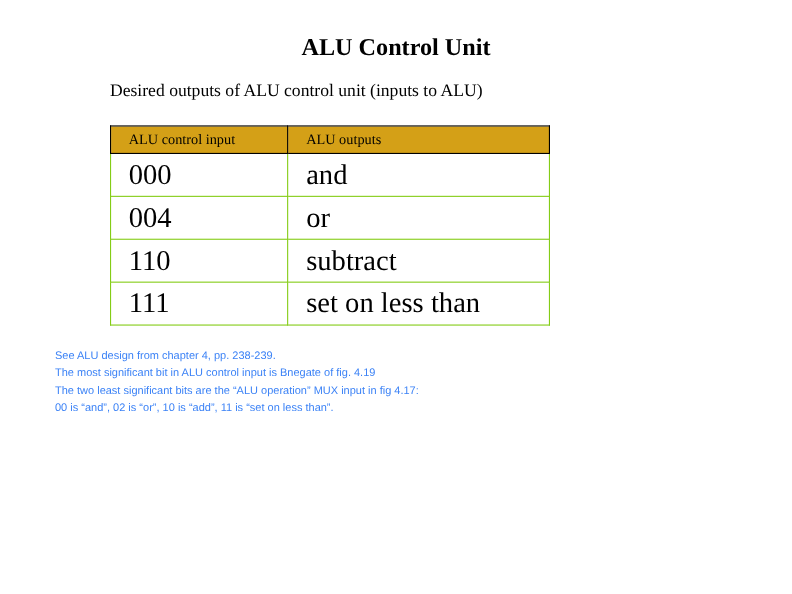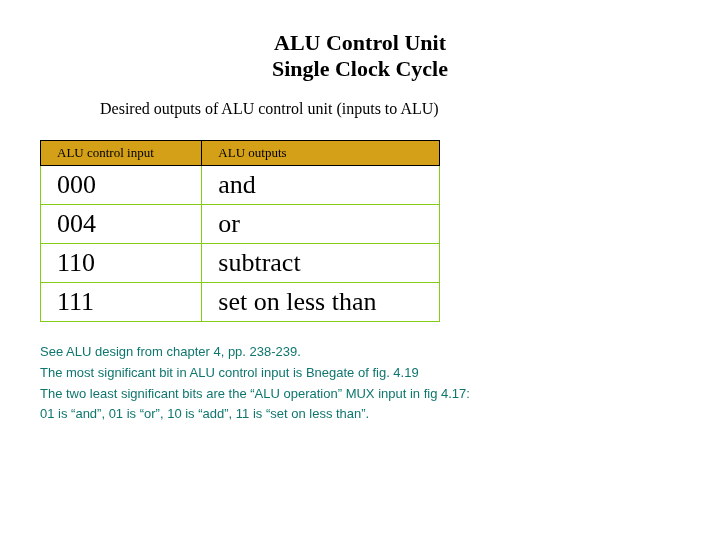--- a/index.html
+++ b/index.html
@@ -38,20 +38,21 @@
 
     .section-label {
       align-self: flex-start;
       font-size: 16px;
       color: #000;
       margin-bottom: 22px;
       margin-left: 60px;
     }
 
     .table-wrapper {
+      margin-left: 60px;
       align-self: flex-start;
       margin-bottom: 20px;
     }
 
     table {
       border-collapse: collapse;
       min-width: 400px;
     }
 
     thead tr th {
@@ -71,36 +72,36 @@
       color: #000;
       background: #fff;
     }
 
     tbody tr:nth-child(even) td {
       background: #fff;
     }
 
     .notes-block {
       align-self: flex-start;
-      font-size: 13px;
-      color: #0f766e;
+      margin-left: 10px;
+      font-size: 10px;
+      color: #3b82f6;
       line-height: 1.6;
       font-family: Arial, sans-serif;
     }
 
     .notes-block p {
       margin: 0;
     }
   </style>
 </head>
 <body>
 
 <div class="title-block">
   <div class="main-title">ALU Control Unit</div>
-  <div class="sub-title">Single Clock Cycle</div>
 </div>
 
 <div class="section-label">Desired outputs of ALU control unit (inputs to ALU)</div>
 
 <div class="table-wrapper">
   <table>
     <thead>
       <tr>
         <th>ALU control input</th>
         <th>ALU outputs</th>
@@ -124,14 +125,14 @@
           <td>set on less than</td>
         </tr>
       </tbody>
   </table>
 </div>
 
 <div class="notes-block">
   <p>See ALU design from chapter 4, pp. 238-239.</p>
   <p>The most significant bit in ALU control input is Bnegate of fig. 4.19</p>
   <p>The two least significant bits are the “ALU operation” MUX input in fig 4.17:</p>
-  <p>01 is “and”, 01 is “or”, 10 is “add”, 11 is “set on less than”.</p>
+  <p>00 is “and”, 02 is “or”, 10 is “add”, 11 is “set on less than”.</p>
 </div>
 
 </body></html>

